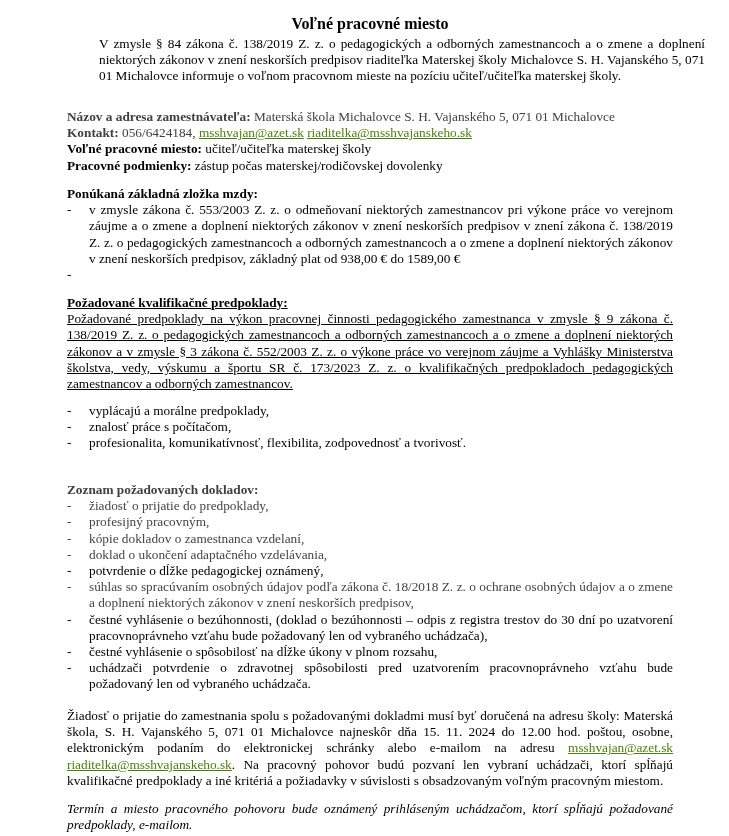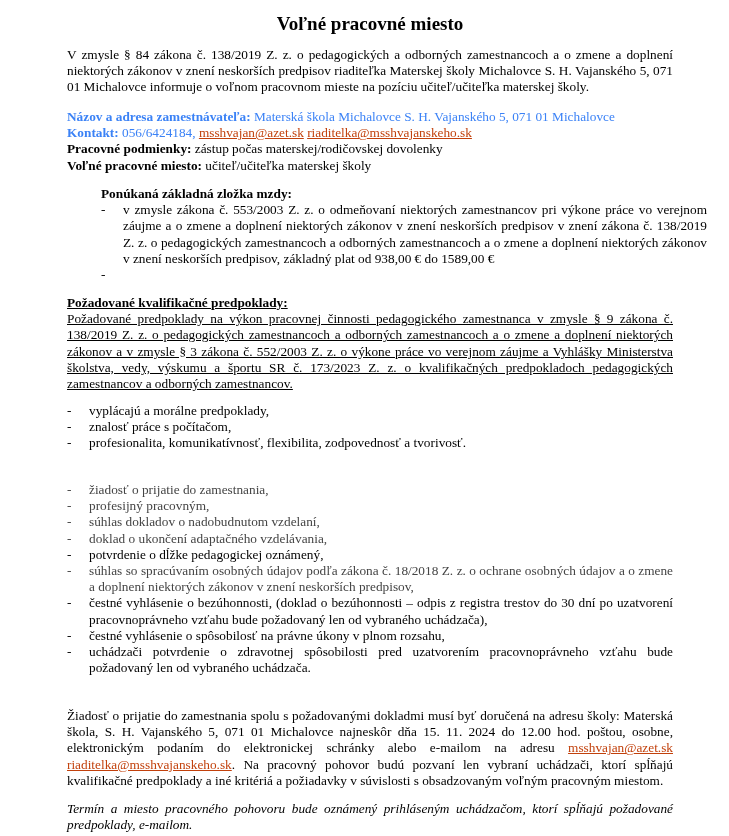--- a/index.html
+++ b/index.html
@@ -1,55 +1,55 @@
 <!DOCTYPE html>
 <html><head>
 <meta charset="utf-8">
 <style>
   html, body { margin:0; padding:0; background:#ffffff; }
   body { width:729px; height:836px; overflow:hidden; position:relative;
          font-family:"Liberation Serif", "DejaVu Serif", serif; color:#000; }
   .page { position:absolute; left:67px; top:0; width:606px; font-size:13.3px; line-height:16.2px; }
-  .title { position:absolute; left:0; width:606px; top:16px; text-align:center; font-weight:bold; font-size:19px; }
+  .title { position:absolute; left:0; width:606px; top:16px; text-align:center; font-weight:bold; font-size:16px; }
   .block { position:absolute; left:0; width:606px; }
   .justify { text-align:justify; }
   .b { font-weight:bold; }
-  .gray { color:#3b82f6; }
+  .gray { color:#404040; }
   .grayl { color:#444; }
-  .lnk { color:#c2410c; text-decoration:underline; }
+  .lnk { color:#4d7c0f; text-decoration:underline; }
   .sec-h { font-weight:bold; }
   ul.dash { list-style:none; margin:0; padding:0; }
   ul.dash li { position:relative; padding-left:22px; text-align:justify; }
   ul.dash li .dash-mark { position:absolute; left:0; top:0; }
 </style>
 </head>
 <body>
 
 <div class="page">
 
   <div class="title">Voľné pracovné miesto</div>
 
-  <div class="block justify" style="top:47px;">V zmysle § 84 zákona č. 138/2019 Z. z. o pedagogických a odborných zamestnancoch a o zmene a doplnení niektorých zákonov v znení neskorších predpisov riaditeľka Materskej školy Michalovce S. H. Vajanského 5, 071 01 Michalovce informuje o voľnom pracovnom mieste na pozíciu učiteľ/učiteľka materskej školy.</div>
+  <div class="block justify" style="top:36px;margin-left:32px;">V zmysle § 84 zákona č. 138/2019 Z. z. o pedagogických a odborných zamestnancoch a o zmene a doplnení niektorých zákonov v znení neskorších predpisov riaditeľka Materskej školy Michalovce S. H. Vajanského 5, 071 01 Michalovce informuje o voľnom pracovnom mieste na pozíciu učiteľ/učiteľka materskej školy.</div>
 
   <div class="block" style="top:109px;">
     <div>
       <span class="b gray">Názov a adresa zamestnávateľa:</span><span class="gray"> Materská škola Michalovce S. H. Vajanského 5, 071 01 Michalovce</span>
     </div>
     <div>
       <span class="b gray">Kontakt:</span><span class="gray">  056/6424184, </span><span class="lnk">msshvajan@azet.sk</span> <span class="lnk">riaditelka@msshvajanskeho.sk</span>
     </div>
     <div>
-      <span class="b">Pracovné podmienky:</span><span> zástup počas materskej/rodičovskej dovolenky</span>
+      <span class="b">Voľné pracovné miesto:</span><span>  učiteľ/učiteľka materskej školy</span>
     </div>
     <div>
-      <span class="b">Voľné pracovné miesto:</span><span>  učiteľ/učiteľka materskej školy</span>
+      <span class="b">Pracovné podmienky:</span><span> zástup počas materskej/rodičovskej dovolenky</span>
     </div>
   </div>
 
-  <div class="block" style="top:186px;margin-left:34px;">
+  <div class="block" style="top:186px;">
     <div class="sec-h">Ponúkaná základná zložka mzdy:</div>
     <ul class="dash">
       <li><span class="dash-mark">-</span><span>v zmysle zákona č. 553/2003 Z. z. o odmeňovaní niektorých zamestnancov pri výkone práce vo verejnom záujme a o zmene a doplnení niektorých zákonov v znení neskorších predpisov v znení zákona č. 138/2019 Z. z. o pedagogických zamestnancoch a odborných zamestnancoch a o zmene a doplnení niektorých zákonov v znení neskorších predpisov, základný plat od 938,00 € do 1589,00 €</span></li>
       <li><span class="dash-mark">-</span></li>
     </ul>
   </div>
 
   <div class="block" style="top:295px;text-decoration:underline;">
     <div class="sec-h">Požadované kvalifikačné predpoklady:</div>
     <div class="justify">Požadované predpoklady na výkon pracovnej činnosti pedagogického zamestnanca v zmysle § 9 zákona č. 138/2019 Z. z. o pedagogických zamestnancoch a odborných zamestnancoch a o zmene a doplnení niektorých zákonov a v zmysle § 3 zákona č. 552/2003 Z. z. o výkone práce vo verejnom záujme a Vyhlášky Ministerstva školstva, vedy, výskumu a športu SR č. 173/2023 Z. z. o kvalifikačných predpokladoch pedagogických zamestnancov a odborných zamestnancov.</div>
@@ -57,29 +57,30 @@
 
   <div class="block" style="top:403px;">
     <ul class="dash">
       <li><span class="dash-mark">-</span><span>vyplácajú a morálne predpoklady,</span></li>
       <li><span class="dash-mark">-</span><span>znalosť práce s počítačom,</span></li>
       <li><span class="dash-mark">-</span><span>profesionalita, komunikatívnosť, flexibilita, zodpovednosť a tvorivosť.</span></li>
     </ul>
   </div>
 
   <div class="block" style="top:482px;">
+    <div class="sec-h gray">Zoznam požadovaných dokladov:</div>
     <ul class="dash">
-      <li class="grayl"><span class="dash-mark">-</span><span>žiadosť o prijatie do zamestnania,</span></li>
+      <li class="grayl"><span class="dash-mark">-</span><span>žiadosť o prijatie do predpoklady,</span></li>
       <li class="grayl"><span class="dash-mark">-</span><span>profesijný pracovným,</span></li>
-      <li class="grayl"><span class="dash-mark">-</span><span>súhlas dokladov o nadobudnutom vzdelaní,</span></li>
+      <li class="grayl"><span class="dash-mark">-</span><span>kópie dokladov o zamestnanca vzdelaní,</span></li>
       <li class="grayl"><span class="dash-mark">-</span><span>doklad o ukončení adaptačného vzdelávania,</span></li>
       <li><span class="dash-mark">-</span><span>potvrdenie o dĺžke pedagogickej oznámený,</span></li>
       <li class="grayl"><span class="dash-mark">-</span><span>súhlas so spracúvaním osobných údajov podľa zákona č. 18/2018 Z. z. o ochrane osobných údajov a o zmene a doplnení niektorých zákonov v znení neskorších predpisov,</span></li>
       <li><span class="dash-mark">-</span><span>čestné vyhlásenie o bezúhonnosti, (doklad o bezúhonnosti – odpis z registra trestov do 30 dní po uzatvorení pracovnoprávneho vzťahu bude požadovaný len od vybraného uchádzača),</span></li>
-      <li><span class="dash-mark">-</span><span>čestné vyhlásenie o spôsobilosť na právne úkony v plnom rozsahu,</span></li>
+      <li><span class="dash-mark">-</span><span>čestné vyhlásenie o spôsobilosť na dĺžke úkony v plnom rozsahu,</span></li>
       <li><span class="dash-mark">-</span><span>uchádzači potvrdenie o zdravotnej spôsobilosti pred uzatvorením pracovnoprávneho vzťahu bude požadovaný len od vybraného uchádzača.</span></li>
     </ul>
   </div>
 
   <div class="block justify" style="top:708px;"><span>Žiadosť o prijatie do zamestnania spolu s požadovanými dokladmi musí byť doručená na adresu školy: Materská škola, S. H. Vajanského 5, 071 01 Michalovce najneskôr dňa 15. 11. 2024 do 12.00 hod. poštou, osobne, elektronickým podaním do elektronickej schránky alebo e-mailom na adresu </span><span class="lnk">msshvajan@azet.sk</span><span> </span><span class="lnk">riaditelka@msshvajanskeho.sk</span><span>. Na pracovný pohovor budú pozvaní len vybraní uchádzači, ktorí spĺňajú kvalifikačné predpoklady a iné kritériá a požiadavky v súvislosti s obsadzovaným voľným pracovným miestom.</span></div>
 
   <div class="block justify" style="top:801px;font-style:italic;">Termín a miesto pracovného pohovoru bude oznámený prihláseným uchádzačom, ktorí spĺňajú požadované predpoklady, e-mailom.</div>
 
 </div>
 

